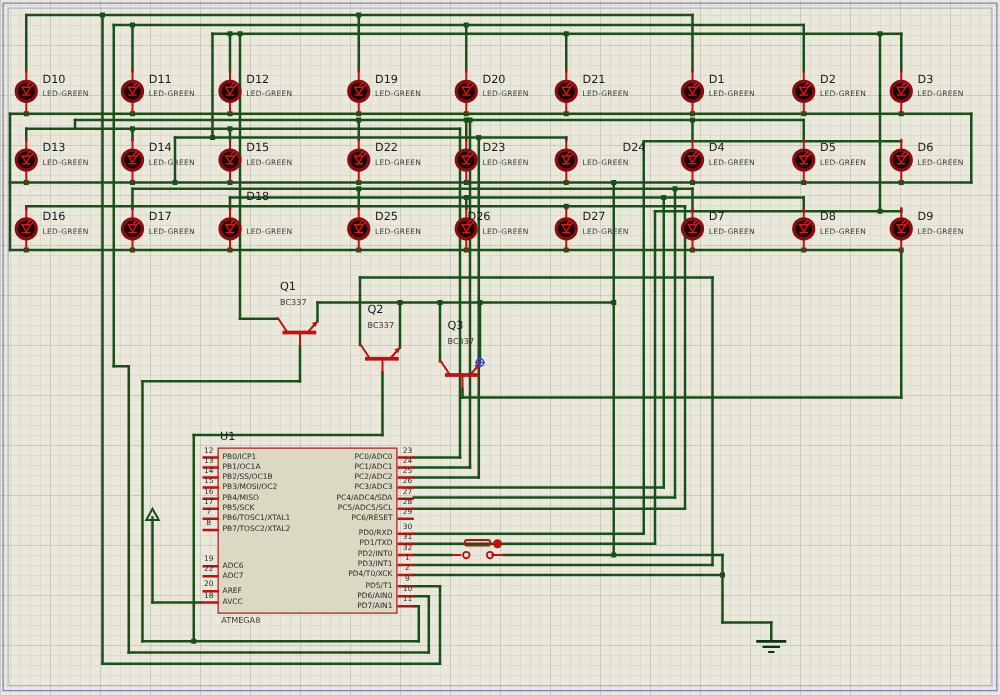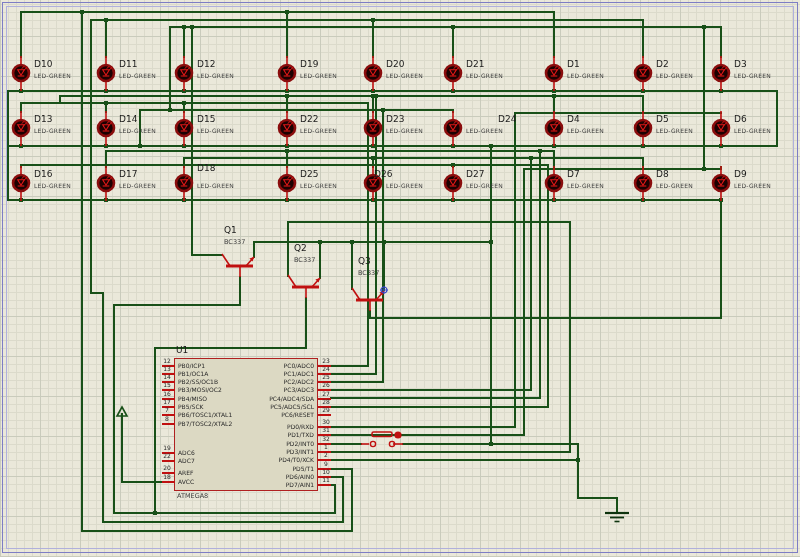--- a/index.html
+++ b/index.html
@@ -468,21 +468,21 @@
         <svg width="24" height="36">
           <line x1="12" y1="1" x2="12" y2="10" stroke="#c01010" stroke-width="1.6"></line>
           <line x1="12" y1="26" x2="12" y2="36" stroke="#c01010" stroke-width="1.6"></line>
           <circle cx="12" cy="18" r="8" fill="#1c0202" stroke="#8a0d0d" stroke-width="2.6"></circle>
           <polygon points="8.7,14.8 15.3,14.8 12,20.2" fill="none" stroke="#e01818" stroke-width="1.1"></polygon>
           <line x1="8.7" y1="21" x2="15.3" y2="21" stroke="#e01818" stroke-width="1.1"></line>
           <line x1="12.5" y1="13.8" x2="15.5" y2="11" stroke="#e01818" stroke-width="1"></line>
           <line x1="15" y1="15.2" x2="18" y2="12.4" stroke="#e01818" stroke-width="1"></line>
         </svg>
       </div>
-      <div class="led-name" style="left: 197px; top: 163px;">D18</div>
+      <div class="led-name" style="left: 197px; top: 153px;">D18</div>
       <div class="led-sub" style="left: 197px; top: 182px;">LED-GREEN</div>
       <div class="led" style="left: 275px; top: 165px;">
         <svg width="24" height="36">
           <line x1="12" y1="1" x2="12" y2="10" stroke="#c01010" stroke-width="1.6"></line>
           <line x1="12" y1="26" x2="12" y2="36" stroke="#c01010" stroke-width="1.6"></line>
           <circle cx="12" cy="18" r="8" fill="#1c0202" stroke="#8a0d0d" stroke-width="2.6"></circle>
           <polygon points="8.7,14.8 15.3,14.8 12,20.2" fill="none" stroke="#e01818" stroke-width="1.1"></polygon>
           <line x1="8.7" y1="21" x2="15.3" y2="21" stroke="#e01818" stroke-width="1.1"></line>
           <line x1="12.5" y1="13.8" x2="15.5" y2="11" stroke="#e01818" stroke-width="1"></line>
           <line x1="15" y1="15.2" x2="18" y2="12.4" stroke="#e01818" stroke-width="1"></line>

